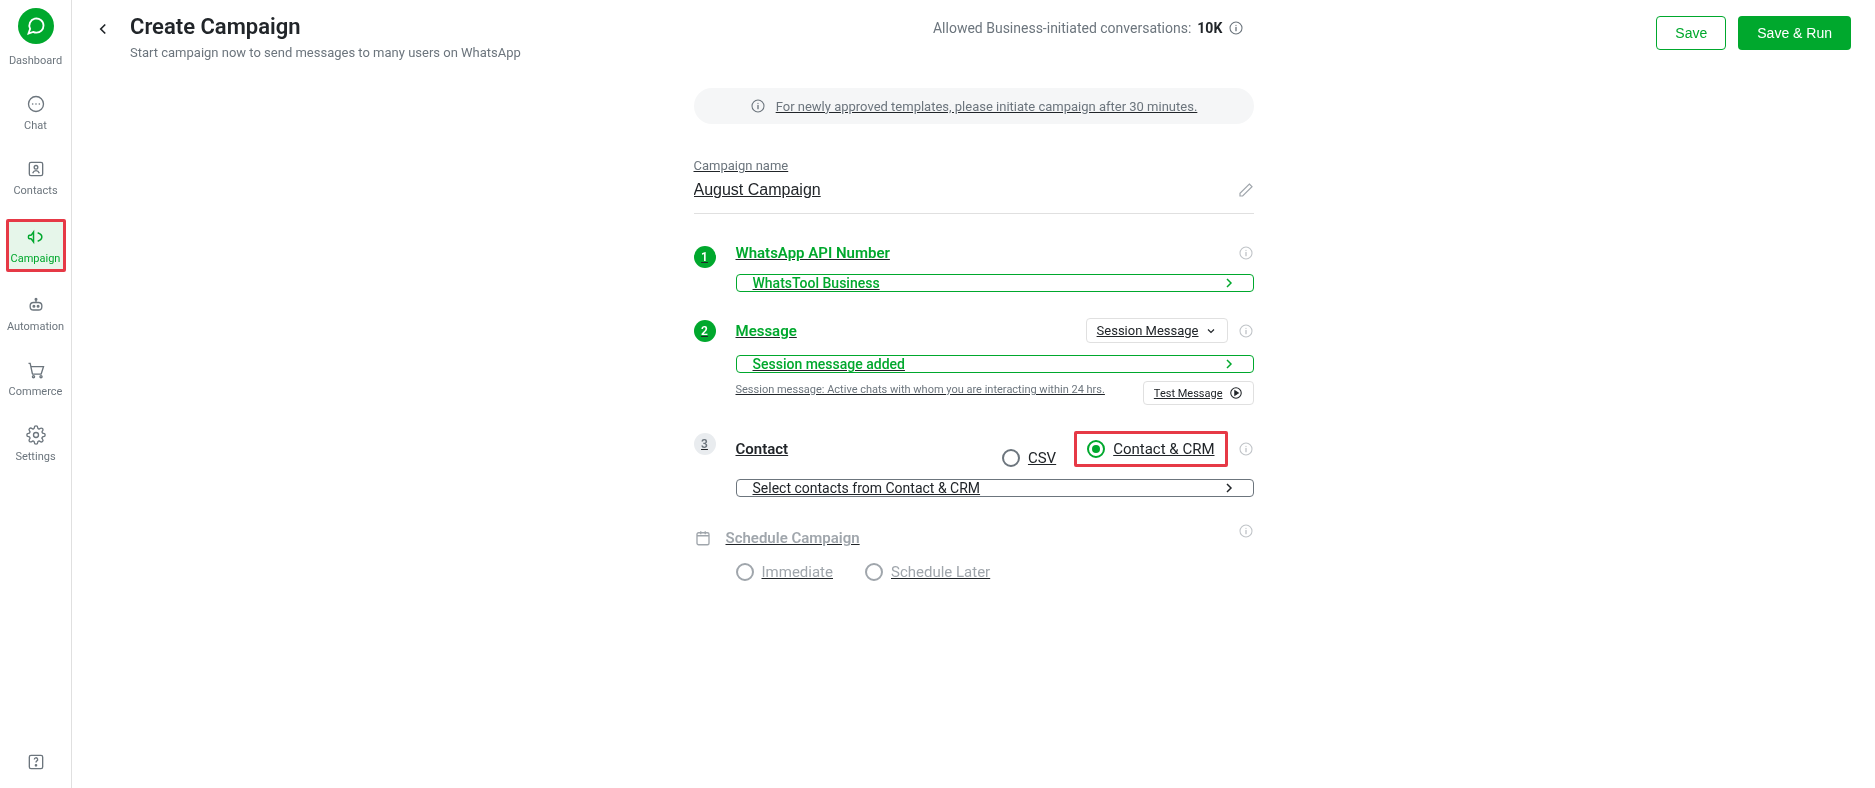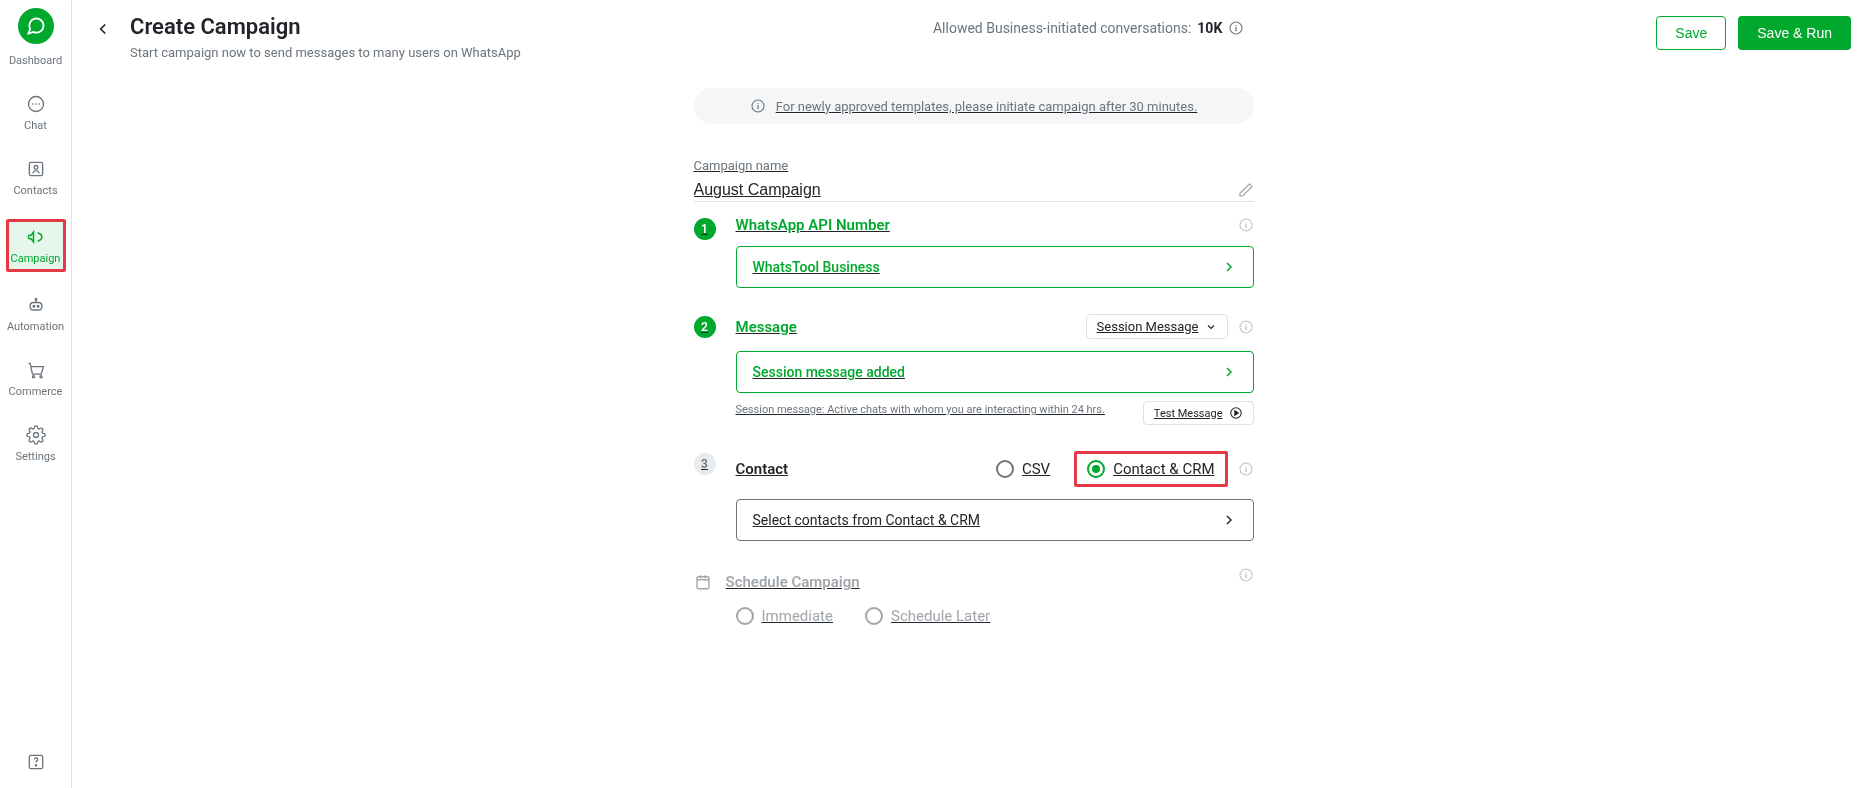--- a/index.html
+++ b/index.html
@@ -146,22 +146,22 @@
   }
 
   .field-label {
     font-size: 13px;
     color: var(--gray-text);
     margin-bottom: 6px;
   }
   .name-row {
     display:flex; align-items:center;
     border-bottom: 1px solid var(--gray-border);
-    padding-bottom: 0;
-    margin-bottom: 14px;
+    padding-bottom: 12px;
+    margin-bottom: 30px;
   }
   .name-input {
     flex:1;
     border:none;
     outline:none;
     font-size: 16px;
     color: var(--text-dark);
     padding: 2px 0;
   }
   .edit-icon { color: #a0a6ac; cursor:pointer; }
@@ -194,21 +194,21 @@
   .step-info {
     color: #c0c4c8;
     display:flex; align-items:center;
   }
   .step-head-right { display:flex; align-items:center; gap:10px; }
 
   .select-box {
     margin-top: 12px;
     border: 1.5px solid var(--green);
     border-radius: 4px;
-    padding: 12px 16px;
+    padding: 0 16px;
     display:flex; align-items:flex-end; justify-content:space-between;
     color: var(--green);
     font-weight:500;
     cursor:pointer;
   }
   .select-box.gray {
     border-color: #6c757d;
     color: var(--text-dark);
     font-weight: 400;
   }
@@ -235,21 +235,21 @@
     border:1px solid var(--gray-border);
     border-radius:4px;
     padding:4px 10px;
     display:flex; align-items:center; gap:6px;
     cursor:pointer;
     color: var(--text-dark);
     white-space: nowrap;
     margin-top: -2px;
   }
 
-  .radio-group { display:flex; align-items:center; gap:24px; }
+  .radio-group { display:flex; align-items:flex-end; gap:18px; }
   .radio {
     display:flex; align-items:center; gap:8px;
     cursor:pointer;
     font-size:15px;
   }
   .radio .dot {
     width:18px; height:18px;
     border:2px solid #6c757d;
     border-radius:50%;
     display:flex; align-items:center; justify-content:center;

